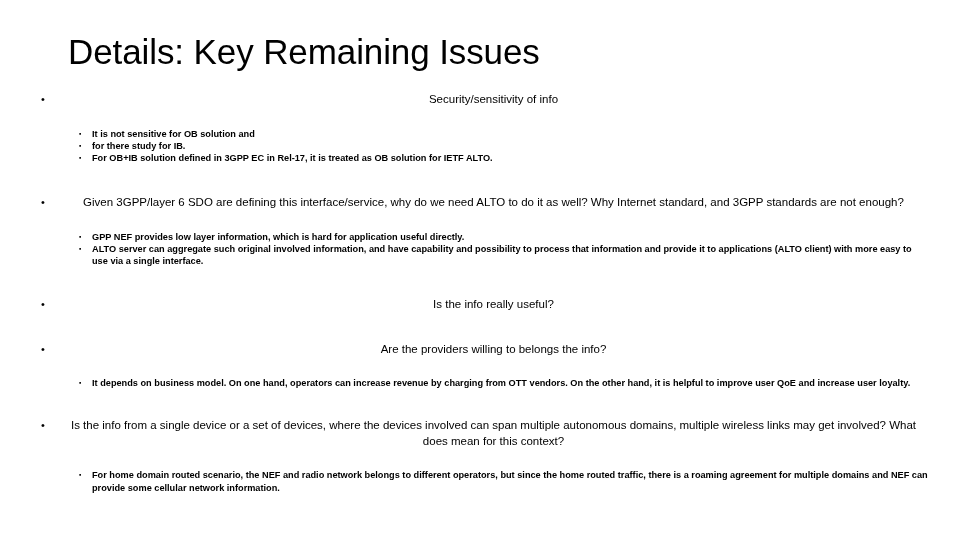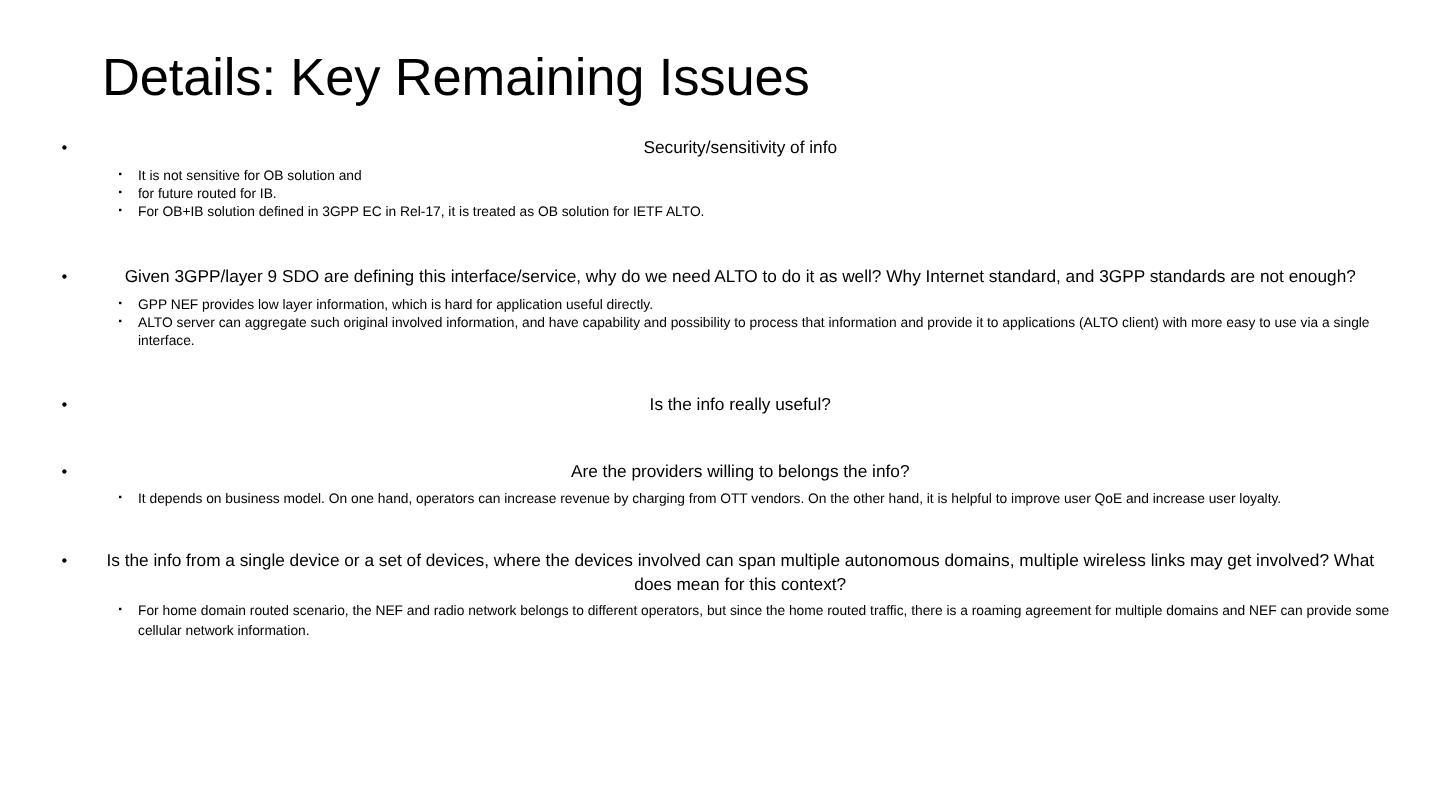--- a/index.html
+++ b/index.html
@@ -55,21 +55,22 @@
     top: 0px;
     font-size: 11px;
     line-height: 15.5px;
     color: #000000;
   }
   .l1 .txt {
     display: block;
     text-align: center;
   }
   .l2-list {
-    margin-top: 3px;
+    margin-top: 20px;
+    font-weight: bold;
   }
   .l2 {
     position: relative;
     padding-left: 62px;
     font-size: 9.2px;
     line-height: 12.2px;
     color: #000000;
   }
   .l2 .bullet {
     position: absolute;
@@ -101,35 +102,35 @@
         <span class="bullet">•</span>
         <span class="txt">Security/sensitivity of info</span>
       </div>
       <div class="l2-list">
         <div class="l2">
           <span class="bullet">▪</span>
           <span class="txt">It is not sensitive for OB solution and</span>
         </div>
         <div class="l2">
           <span class="bullet">▪</span>
-          <span class="txt">for future routed for IB.</span>
+          <span class="txt">for there study for IB.</span>
         </div>
         <div class="l2">
           <span class="bullet">▪</span>
           <span class="txt"> For OB+IB solution defined in 3GPP EC in Rel-17, it is treated as OB solution for IETF ALTO.</span>
         </div>
       </div>
     </div>
 
     <div class="gap-a"></div>
 
     <div class="group">
       <div class="l1">
         <span class="bullet">•</span>
-        <span class="txt">Given 3GPP/layer 9 SDO are defining this interface/service, why do we need ALTO to do it as well? Why Internet standard, and 3GPP standards are not enough?</span>
+        <span class="txt">Given 3GPP/layer 6 SDO are defining this interface/service, why do we need ALTO to do it as well? Why Internet standard, and 3GPP standards are not enough?</span>
       </div>
       <div class="l2-list">
         <div class="l2">
           <span class="bullet">▪</span>
           <span class="txt">GPP NEF provides low layer information, which is hard for application useful directly.</span>
         </div>
         <div class="l2">
           <span class="bullet">▪</span>
           <span class="txt">ALTO server can aggregate such original involved information, and have capability and possibility to process that information and provide it to applications (ALTO client) with more easy to use via a single interface.</span>
         </div>

